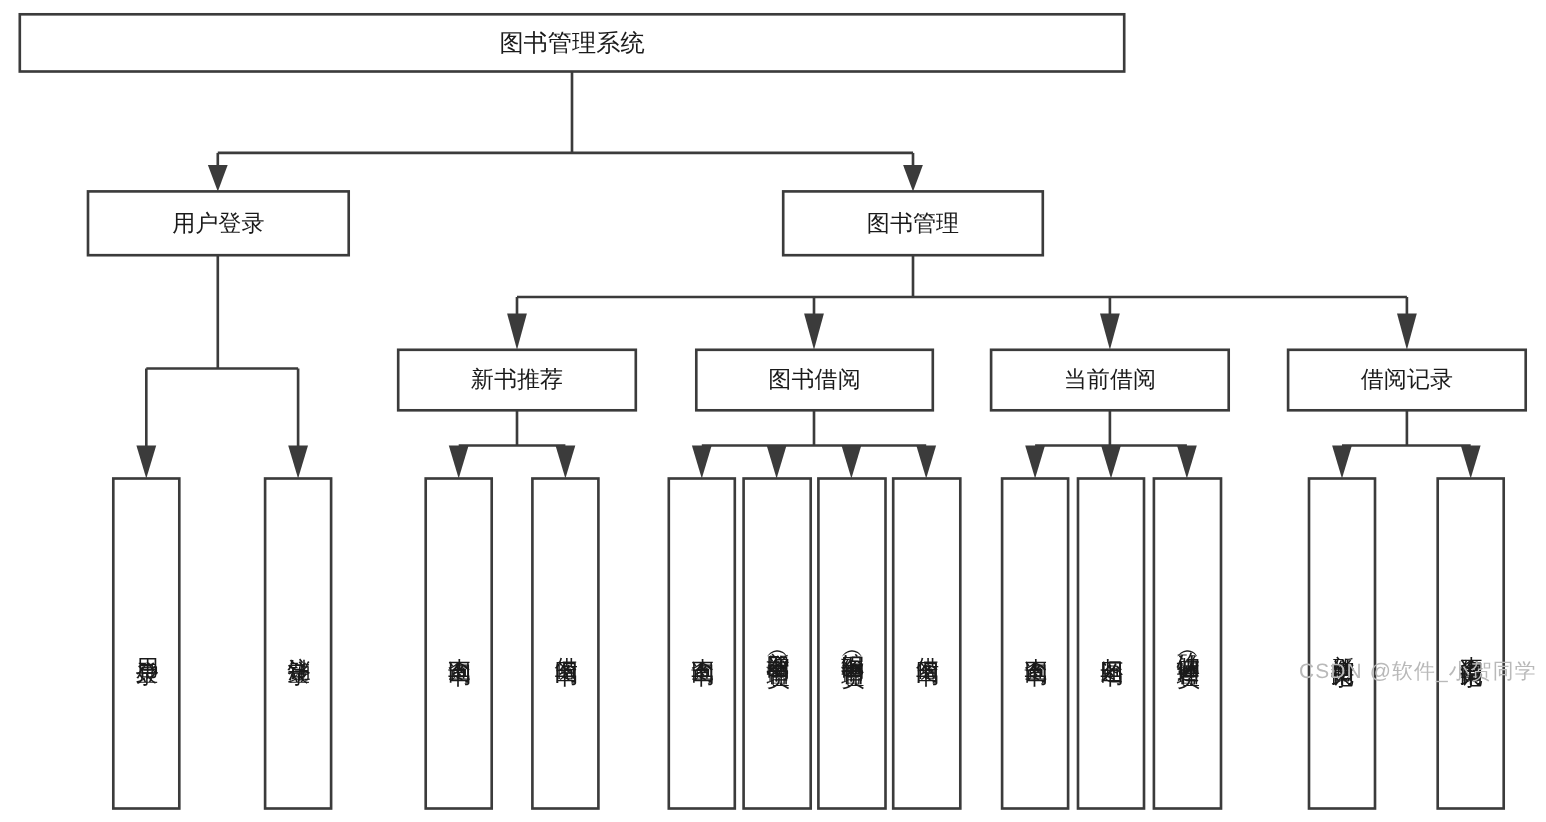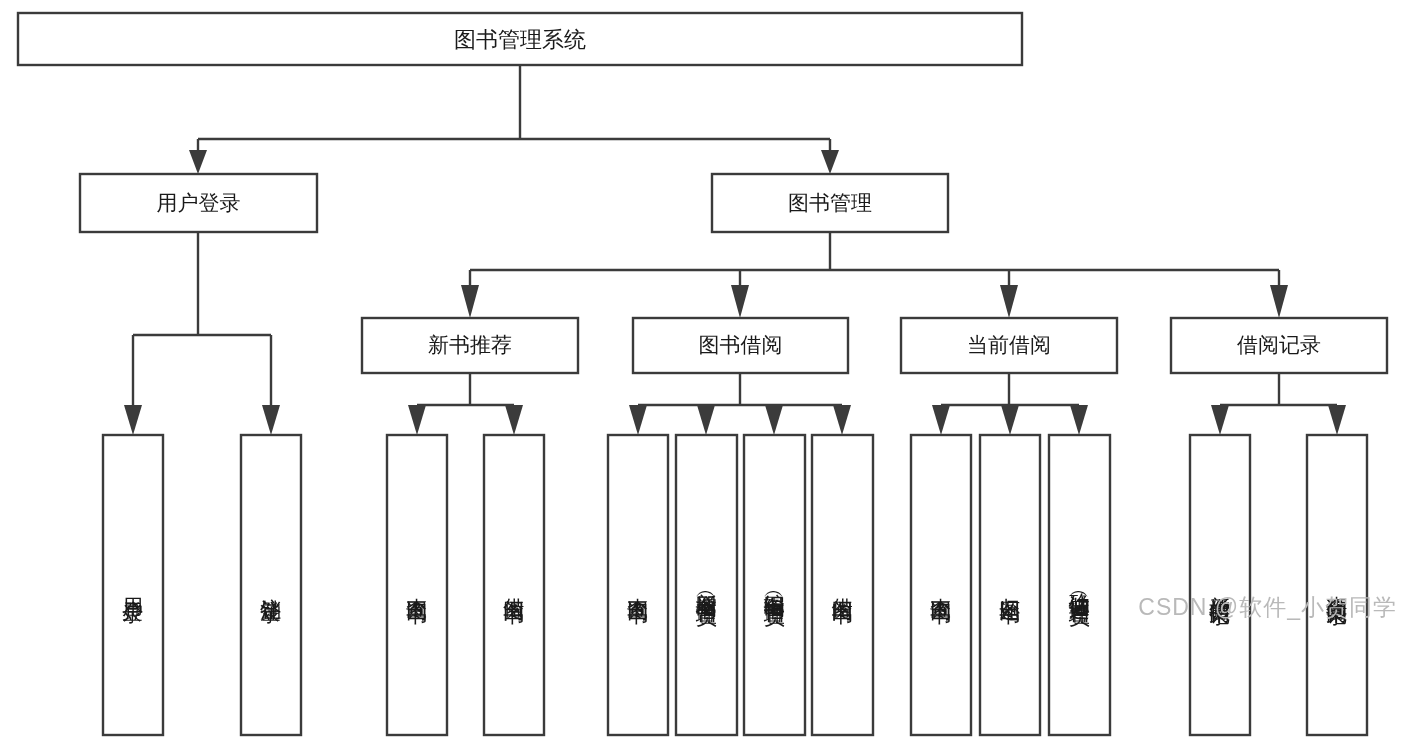--- a/index.html
+++ b/index.html
@@ -69,21 +69,21 @@
     align-items: center;
     justify-content: center;
     white-space: nowrap;
     pointer-events: none;
   }
   .watermark {
     position: absolute;
     right: 8px;
     bottom: 6px;
     font-family: "Liberation Sans", sans-serif;
-    font-size: 23px;
+    font-size: 19px;
     color: #b9b9b9;
     letter-spacing: 1px;
     user-select: none;
     margin-left: 44px;
   }
 </style>
 </head>
 <body>
 
 <div id="diagram-root">

